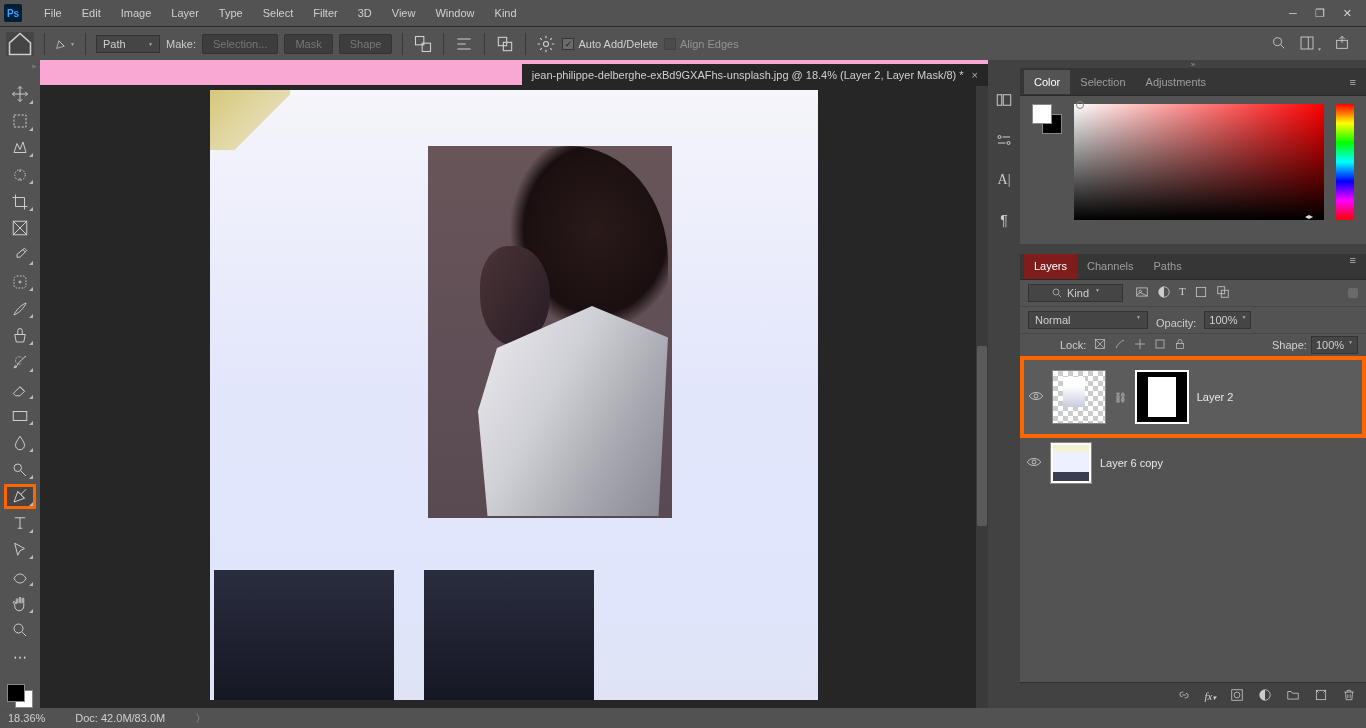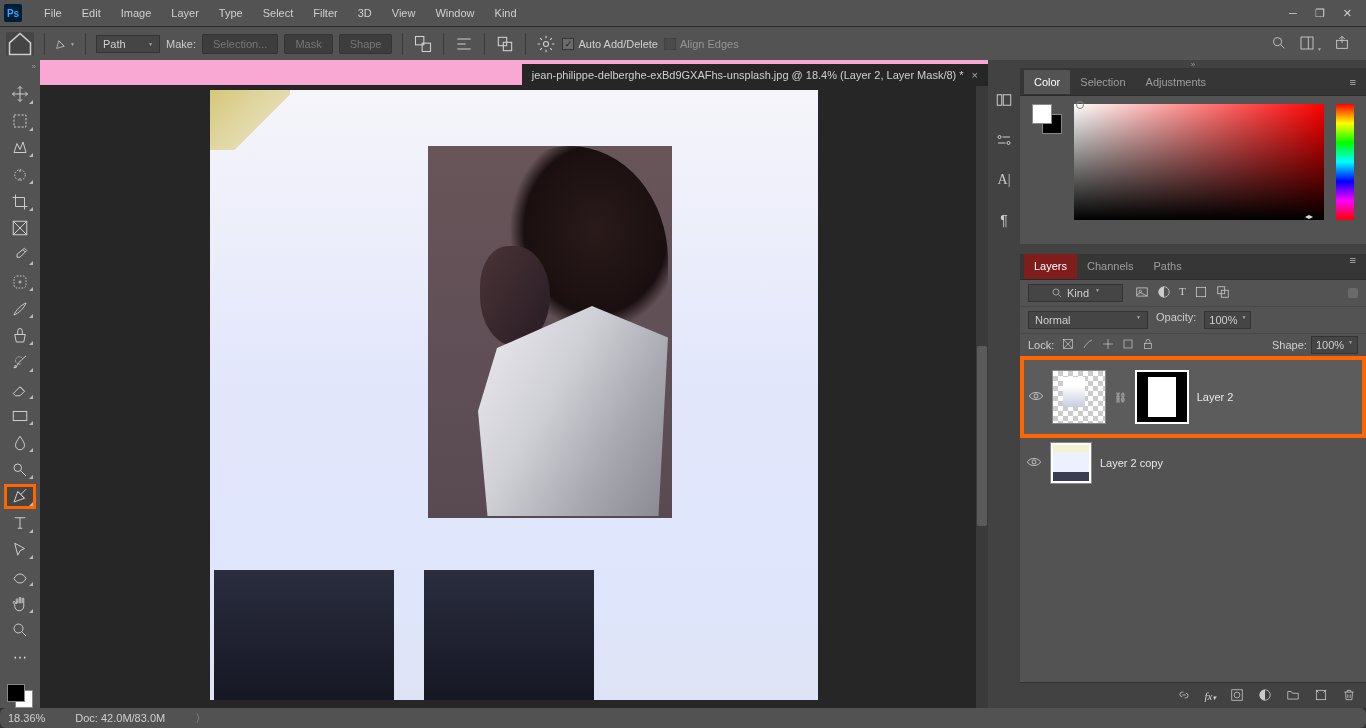--- a/index.html
+++ b/index.html
@@ -71,25 +71,25 @@
 .hue { width:18px; height:116px; background: linear-gradient(to bottom, #f00, #ff0, #0f0, #0ff, #00f, #f0f, #f00);}
 .picker-arrows { position:absolute; bottom:-1px; right:11px; font-size:8px; color:#ddd;}
 
 .layers-panel { flex:1; display:flex; flex-direction:column; background:#535353; margin-top:10px;}
 .layers-tabs { height: 26px; background: #363636; display: flex; align-items: stretch; border-bottom: 1px solid #2a2a2a;}
 .layers-tabs .panel-tab.active { background:#7f1d1d;}
 .layers-controls { padding: 4px 8px; display: flex; align-items: center; gap: 6px; border-bottom:1px solid #484848;}
 .kind-sel { display:flex; align-items:flex-start; gap:4px; background:#454545; border:1px solid #333; padding:2px 22px;}
 .filter-icons { display:flex; gap:8px; margin-left:6px; color:#ccc;}
 .filter-toggle { margin-left:auto; width:10px; height:10px; background:#6a6a6a; border-radius:2px;}
-.layers-controls2 { padding: 4px 8px; display:flex; align-items:flex-start; gap:8px; border-bottom:1px solid #484848;}
+.layers-controls2 { padding: 4px 8px; display:flex; align-items:flex-end; gap:8px; border-bottom:1px solid #484848;}
 .blend-sel { flex:1; max-width:120px; background:#454545; border:1px solid #333; padding:2px 6px; display:flex; justify-content:space-between;}
 .opacity-lbl { color:#ccc;}
 .opacity-sel { background:#454545; border:1px solid #333; padding:2px 4px; display:flex; gap:2px;}
-.lock-row { padding:2px 8px; display:flex; align-items:center; gap:8px; font-size:10px; color:#bbb; }
+.lock-row { padding:2px 8px; display:flex; align-items:center; gap:8px; font-size:10px; color:#bbb;margin-left:32px; }
 .lock-icons { display:flex; gap:8px;}
 .lock-row .fill-grp { margin-left:auto; display:flex; align-items:center; gap:4px;}
 
 .layer-list { flex:1; overflow:hidden; }
 .layer-row { display:flex; align-items:center; padding: 4px 6px; gap:8px; min-height:48px;}
 .layer-row.highlighted { outline: 4px solid #ff6600; outline-offset:-4px; background:#5c5c5c; padding:14px 8px;}
 .eye { width:16px; text-align:center; color:#ddd;}
 .thumb { width:42px; height:42px; border:1px solid #888; background:#fff; position:relative; display:flex; align-items:center; justify-content:center;}
 .thumb.checker { background: repeating-conic-gradient(#ccc 0% 25%, #fff 0% 50%) 0 0/10px 10px; }
 .thumb.checker::after{ content:""; position:absolute; top:6px; left:10px; width:22px; height:30px; background: linear-gradient(180deg,#fff 30%, #c8cde0 100%);}
@@ -99,21 +99,21 @@
 .mask-thumb.bigrow { width:54px; height:54px;}
 .mask-thumb .white-rect{ width:22px; height:34px; background:#fff;}
 .layer-row.highlighted .mask-thumb .white-rect { width:28px; height:40px;}
 .link-icon { font-size:10px; color:#ccc;}
 .layer-name { color:#e8e8e8; font-size:11px;}
 .thumb.photo-mini::after{ content:""; position:absolute; inset:2px; background: linear-gradient(180deg,#f4f2d0 0 20%, #ecf0ff 20% 75%, #3a3d50 75% 100%);}
 .thumb.photo-mini .mini-frame{ position:absolute; top:6px; left:18px; width:14px; height:22px; background:#6a5a62;}
 
 .panel-bottom { height:26px; background:#424242; border-top:1px solid #333; display:flex; align-items:center; justify-content:flex-end; gap:14px; padding:0 10px; color:#ccc;}
 
-.statusbar { height:20px; background:#525252; display:flex; align-items:center; padding:0 8px; font-size:10px; color:#ddd; gap:30px;border-radius:6px;}
+.statusbar { height:20px; background:#525252; display:flex; align-items:center; padding:0 8px; font-size:10px; color:#ddd; gap:30px;}
 .statusbar .arrow { color:#aaa;}
 .statusbar .spacer { flex:1;}
 
 svg { stroke: currentColor; fill: none; stroke-width: 1.3; }
 
 </style>
 </head>
 <body>
 
 <div class="menubar">
@@ -508,21 +508,21 @@
           <span class="layer-name">Layer 2</span>
         </div>
         <div class="layer-row">
           <div class="eye"><svg width="16" height="16" viewBox="0 0 24 24">
                 <path d="M2 12c4-7 16-7 20 0-4 7-16 7-20 0z"></path>
                 <circle cx="12" cy="12" r="3"></circle>
               </svg></div>
           <div class="thumb photo-mini">
               <div class="mini-frame"></div>
             </div>
-          <span class="layer-name">Layer 2 copy</span>
+          <span class="layer-name">Layer 6 copy</span>
         </div>
       </div>
 
       <div class="panel-bottom">
         <span><svg width="14" height="14" viewBox="0 0 24 24">
               <path d="M9 15a4 4 0 010-8h2M15 9a4 4 0 010 8h-2M9 12h6"></path>
             </svg></span>
         <span style="font-style:italic;font-family:serif">fx<span style="font-size:7px">▾</span></span>
         <span><svg width="14" height="14" viewBox="0 0 24 24">
               <rect x="3" y="3" width="18" height="18"></rect>

